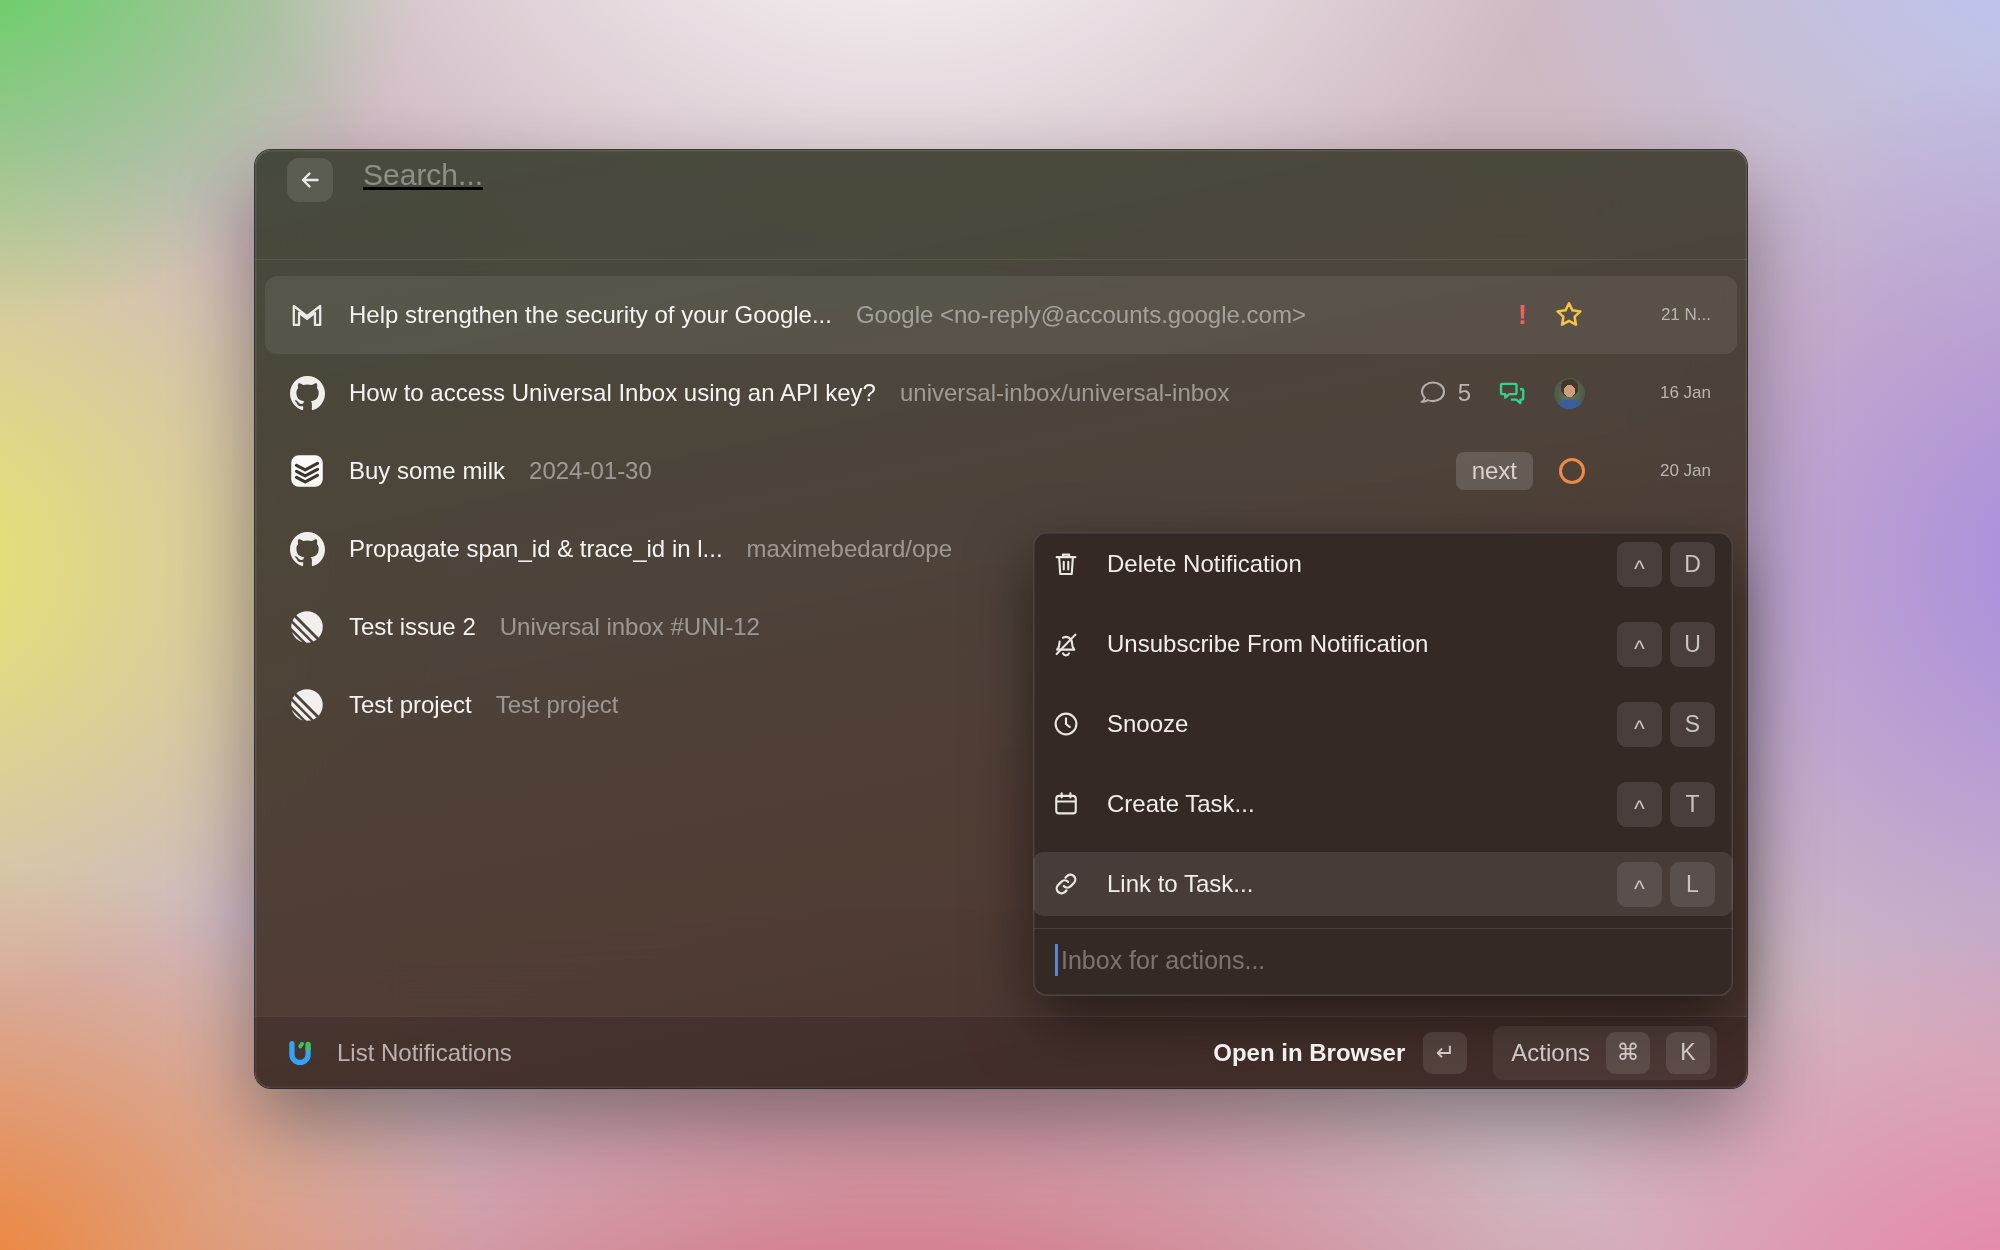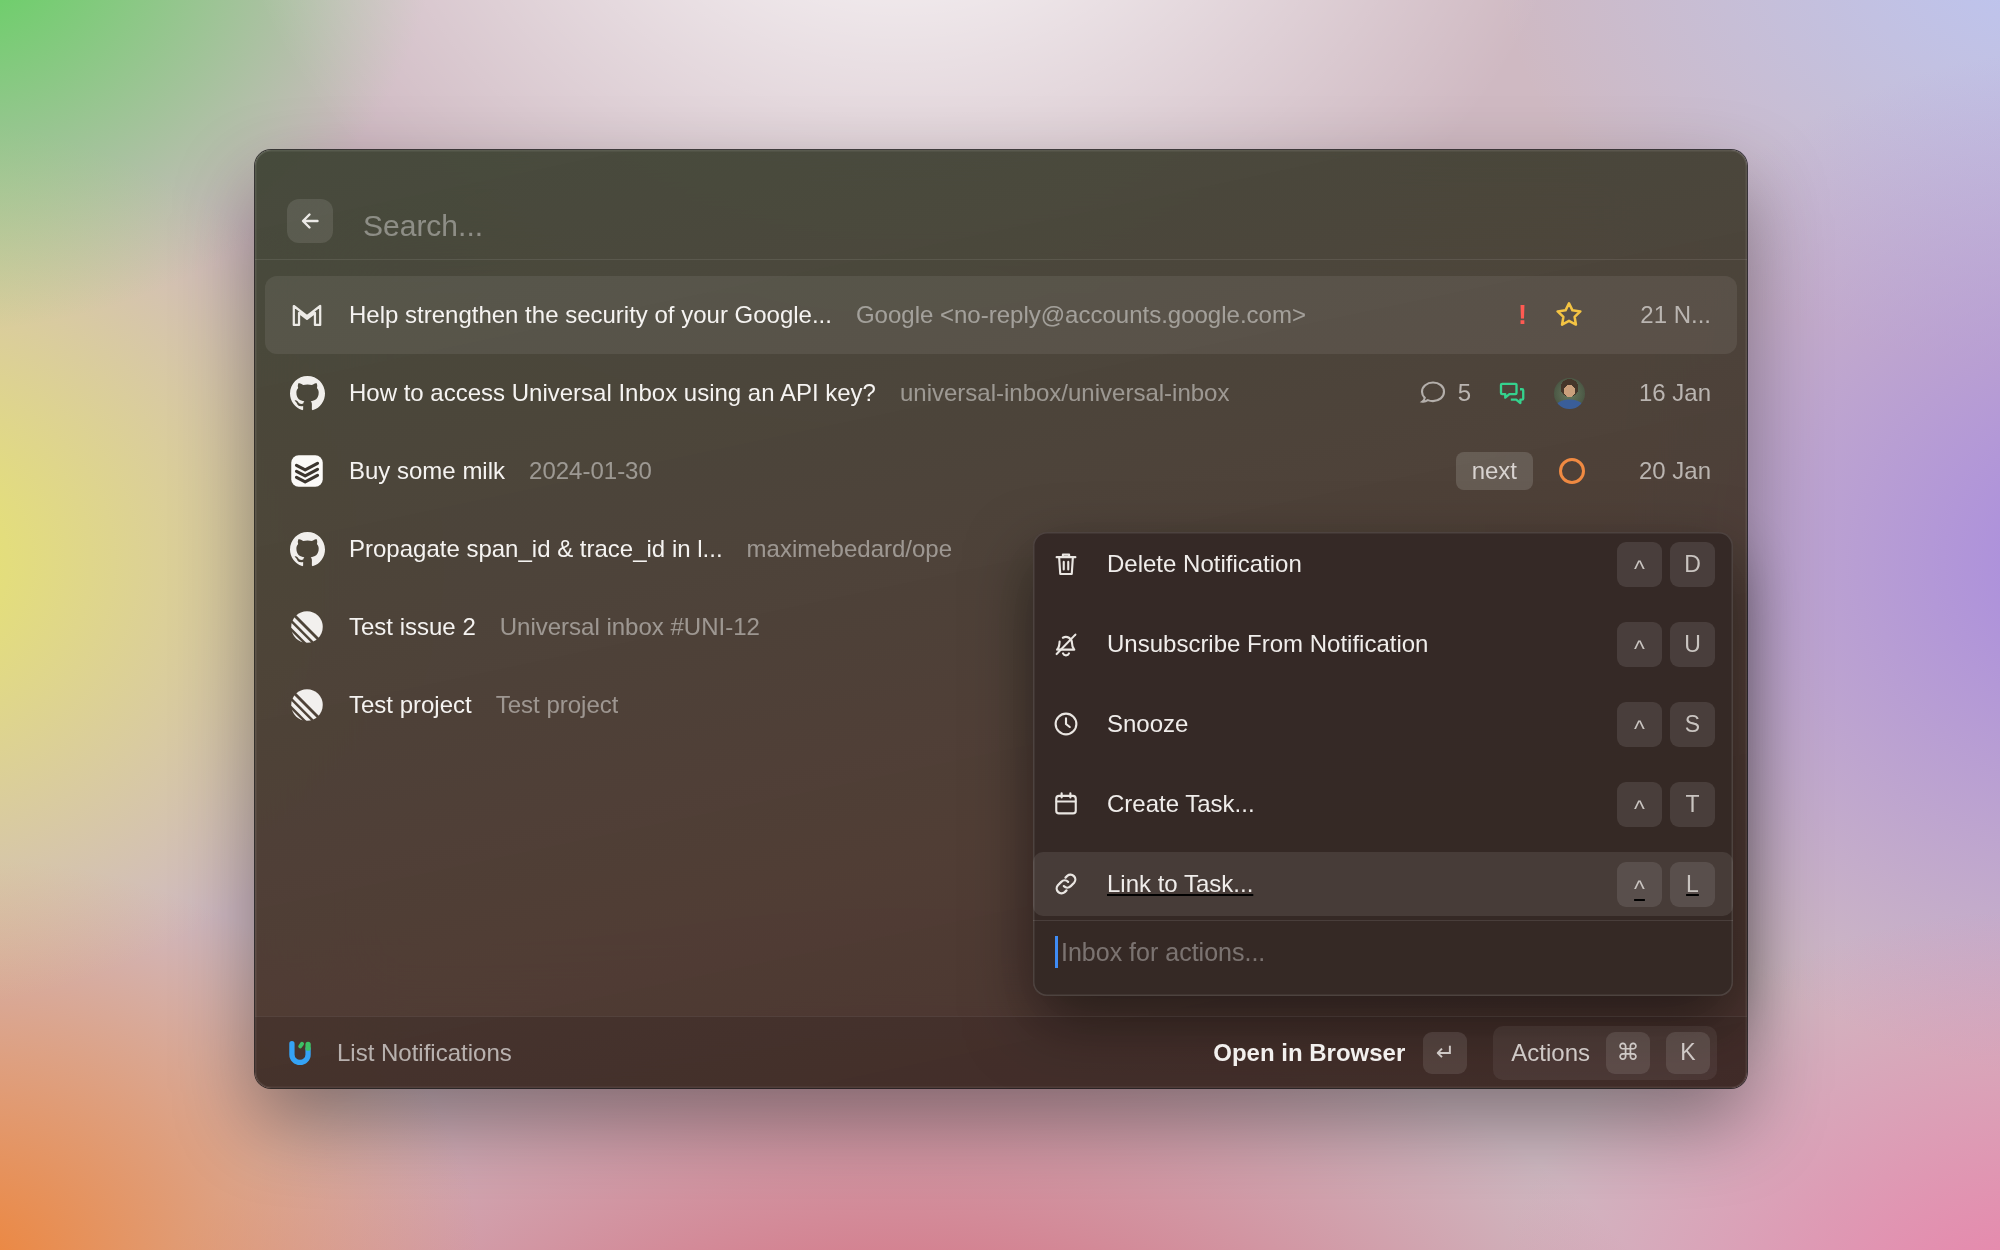--- a/index.html
+++ b/index.html
@@ -18,55 +18,55 @@
       radial-gradient(950px 740px at 103% -6%, #bac6f6 0%, rgba(186,198,246,0) 60%);
   }
   .window {
     position:absolute; left:255px; top:150px; width:1492px; height:938px;
     border-radius:16px;
     background:linear-gradient(168deg, rgba(60,66,50,0.93) 0%, rgba(68,60,49,0.94) 38%, rgba(73,54,45,0.95) 68%, rgba(66,44,39,0.96) 100%);
     backdrop-filter: blur(60px) saturate(130%);
     box-shadow: 0 34px 80px rgba(0,0,0,0.38), inset 0 0 0 1.5px rgba(255,255,255,0.09), 0 0 0 1px rgba(15,15,15,0.75);
   }
   
-  .header { height:110px; display:flex; align-items:flex-end; padding:16px 32px; gap:30px;
-            border-bottom:1.5px solid rgba(255,255,255,0.09); }
+  .header { height:110px; display:flex; align-items:flex-start; padding:8px 32px; gap:30px;
+            border-bottom:1.5px solid rgba(255,255,255,0.09);text-decoration:underline; }
   .back-btn { width:46px; height:44px; border-radius:12px; background:rgba(255,255,255,0.10);
               display:flex; align-items:center; justify-content:center; flex:none; cursor:pointer; }
   .search-placeholder { font-size:30px; color:rgba(255,255,255,0.38); }
   
   .list { padding:16px 10px 0 10px; }
   .row { height:78px; display:flex; align-items:center; padding:0 26px 0 24px; gap:24px;
          border-radius:12px; }
   .row.selected { background:rgba(255,255,255,0.075); }
   .row-icon { width:36px; height:36px; flex:none; display:flex; align-items:center; justify-content:center; }
   .row-title { font-size:24px; color:#f5f3f1; font-weight:500; white-space:nowrap; }
   .row-sub { font-size:24px; color:rgba(255,255,255,0.45); white-space:nowrap; overflow:hidden;text-align:right; }
   .row-spacer { flex:1 1 auto; min-width:0; }
   .acc { display:flex; align-items:center; gap:26px; flex:none; }
-  .row-date { width:100px; text-align:right; font-size:24px; color:#bab5b1; flex:none; white-space:nowrap; }
+  .row-date { width:100px; text-align:right; font-size:17px; color:#bab5b1; flex:none; white-space:nowrap; }
   .excl { color:#ff5a52; font-size:27px; font-weight:700; }
   .count { font-size:24px; color:#bab5b1; margin-left:-16px; }
   .pill { background:rgba(255,255,255,0.14); border-radius:8px; padding:5px 16px;
           font-size:24px; color:#d8d3d0; }
   .orange-ring { width:26px; height:26px; border-radius:50%; border:3.5px solid #f08a42; }
   .avatar { width:31px; height:31px; border-radius:50%; overflow:hidden;
     background:
       radial-gradient(circle 6px at 50% 42%, #caa07c 98%, rgba(0,0,0,0) 100%),
       radial-gradient(circle 9px at 50% 32%, #45362a 98%, rgba(0,0,0,0) 100%),
       radial-gradient(16px 10px at 50% 100%, #3a5e99 90%, rgba(0,0,0,0) 100%),
       radial-gradient(circle at 50% 50%, #68795f 0%, #3f4a3a 100%); }
   
   .menu { position:absolute; left:778px; top:382px; width:700px; height:464px;
           border-radius:14px; background:rgba(53,41,38,0.98);
           box-shadow:0 26px 64px rgba(0,0,0,0.5), inset 0 0 0 1.5px rgba(255,255,255,0.12); }
   .menu-items { padding:0; }
   .menu-item { height:64px; margin-bottom:16px; border-radius:10px; display:flex;
                align-items:center; padding:0 18px; gap:26px; }
-  .menu-item:last-child { margin-bottom:4px;text-decoration:underline; }
+  .menu-item:last-child { margin-bottom:12px; }
   .menu-item.selected { background:rgba(255,255,255,0.09); }
   .mi-icon { width:30px; height:30px; flex:none; display:flex; align-items:center; justify-content:center; }
   .mi-label { font-size:24px; color:#f0edeb; white-space:nowrap; }
   .keys { margin-left:auto; display:flex; gap:8px; }
   .keycap { min-width:45px; height:45px; padding:0 10px; border-radius:9px; background:rgba(255,255,255,0.10);
             color:#c9c4c0; font-size:23px; display:flex; align-items:center; justify-content:center; }
   .keycap.caret span { transform:translateY(5px); display:block; }
   .menu-search { border-top:1.5px solid rgba(255,255,255,0.10); height:63px; display:flex;
                  align-items:center; padding:0 22px; }
   .caret-bar { width:3px; height:32px; background:#3f8cf5; margin-right:3px; flex:none; }

